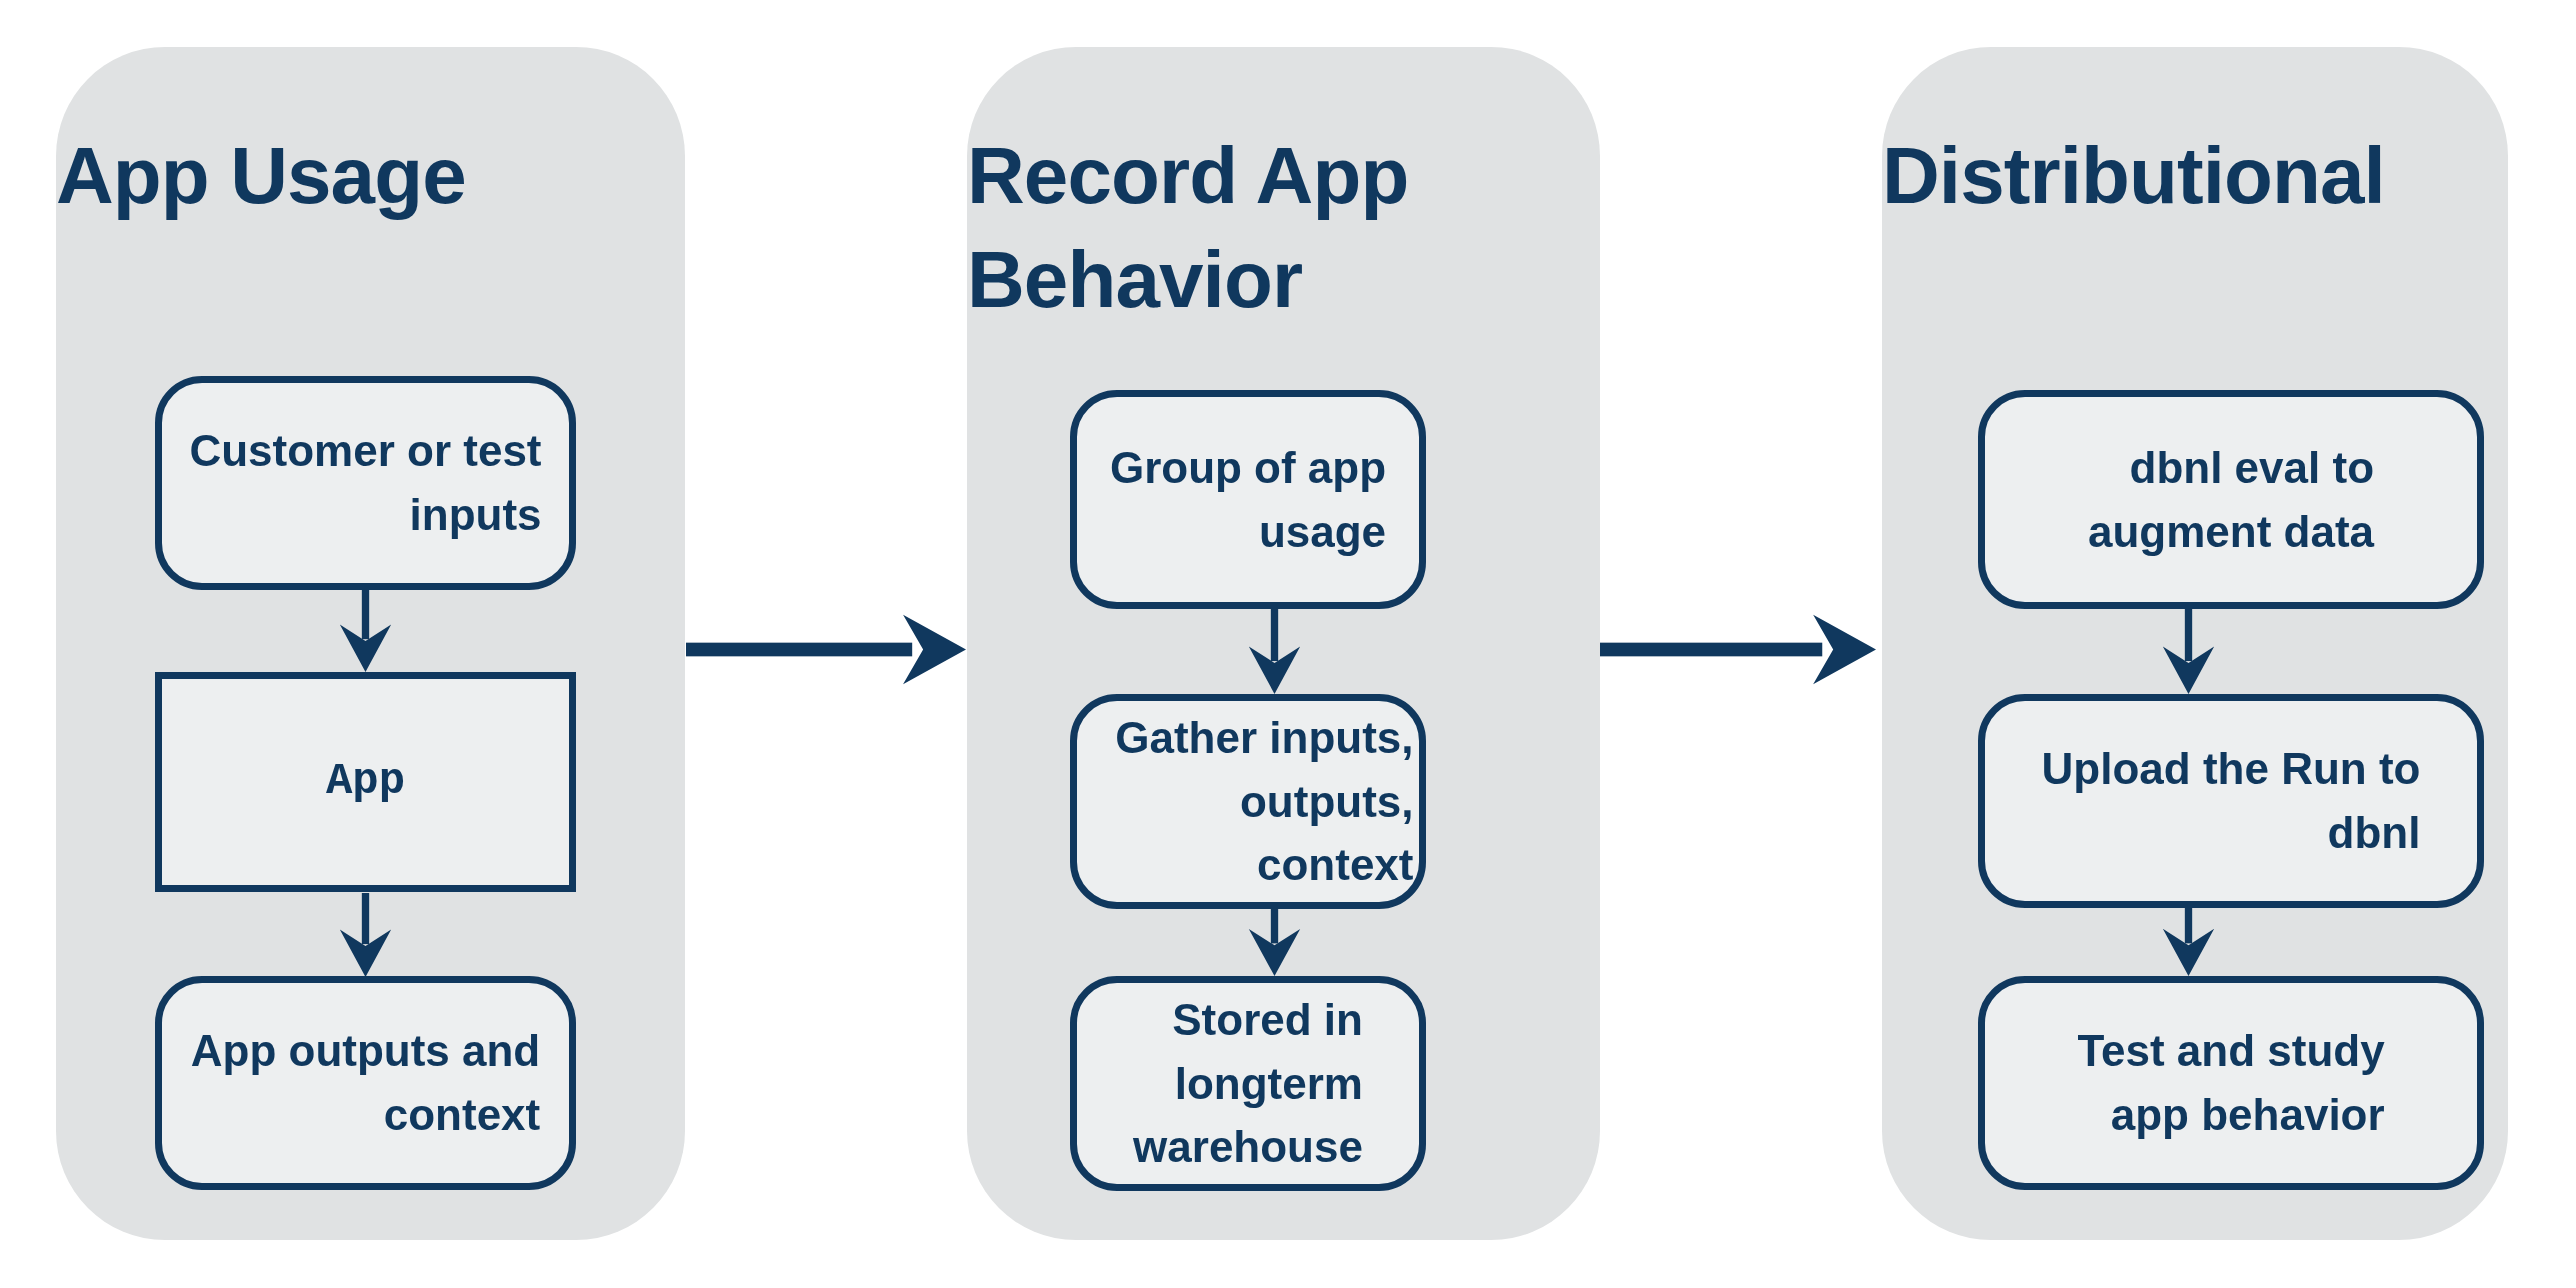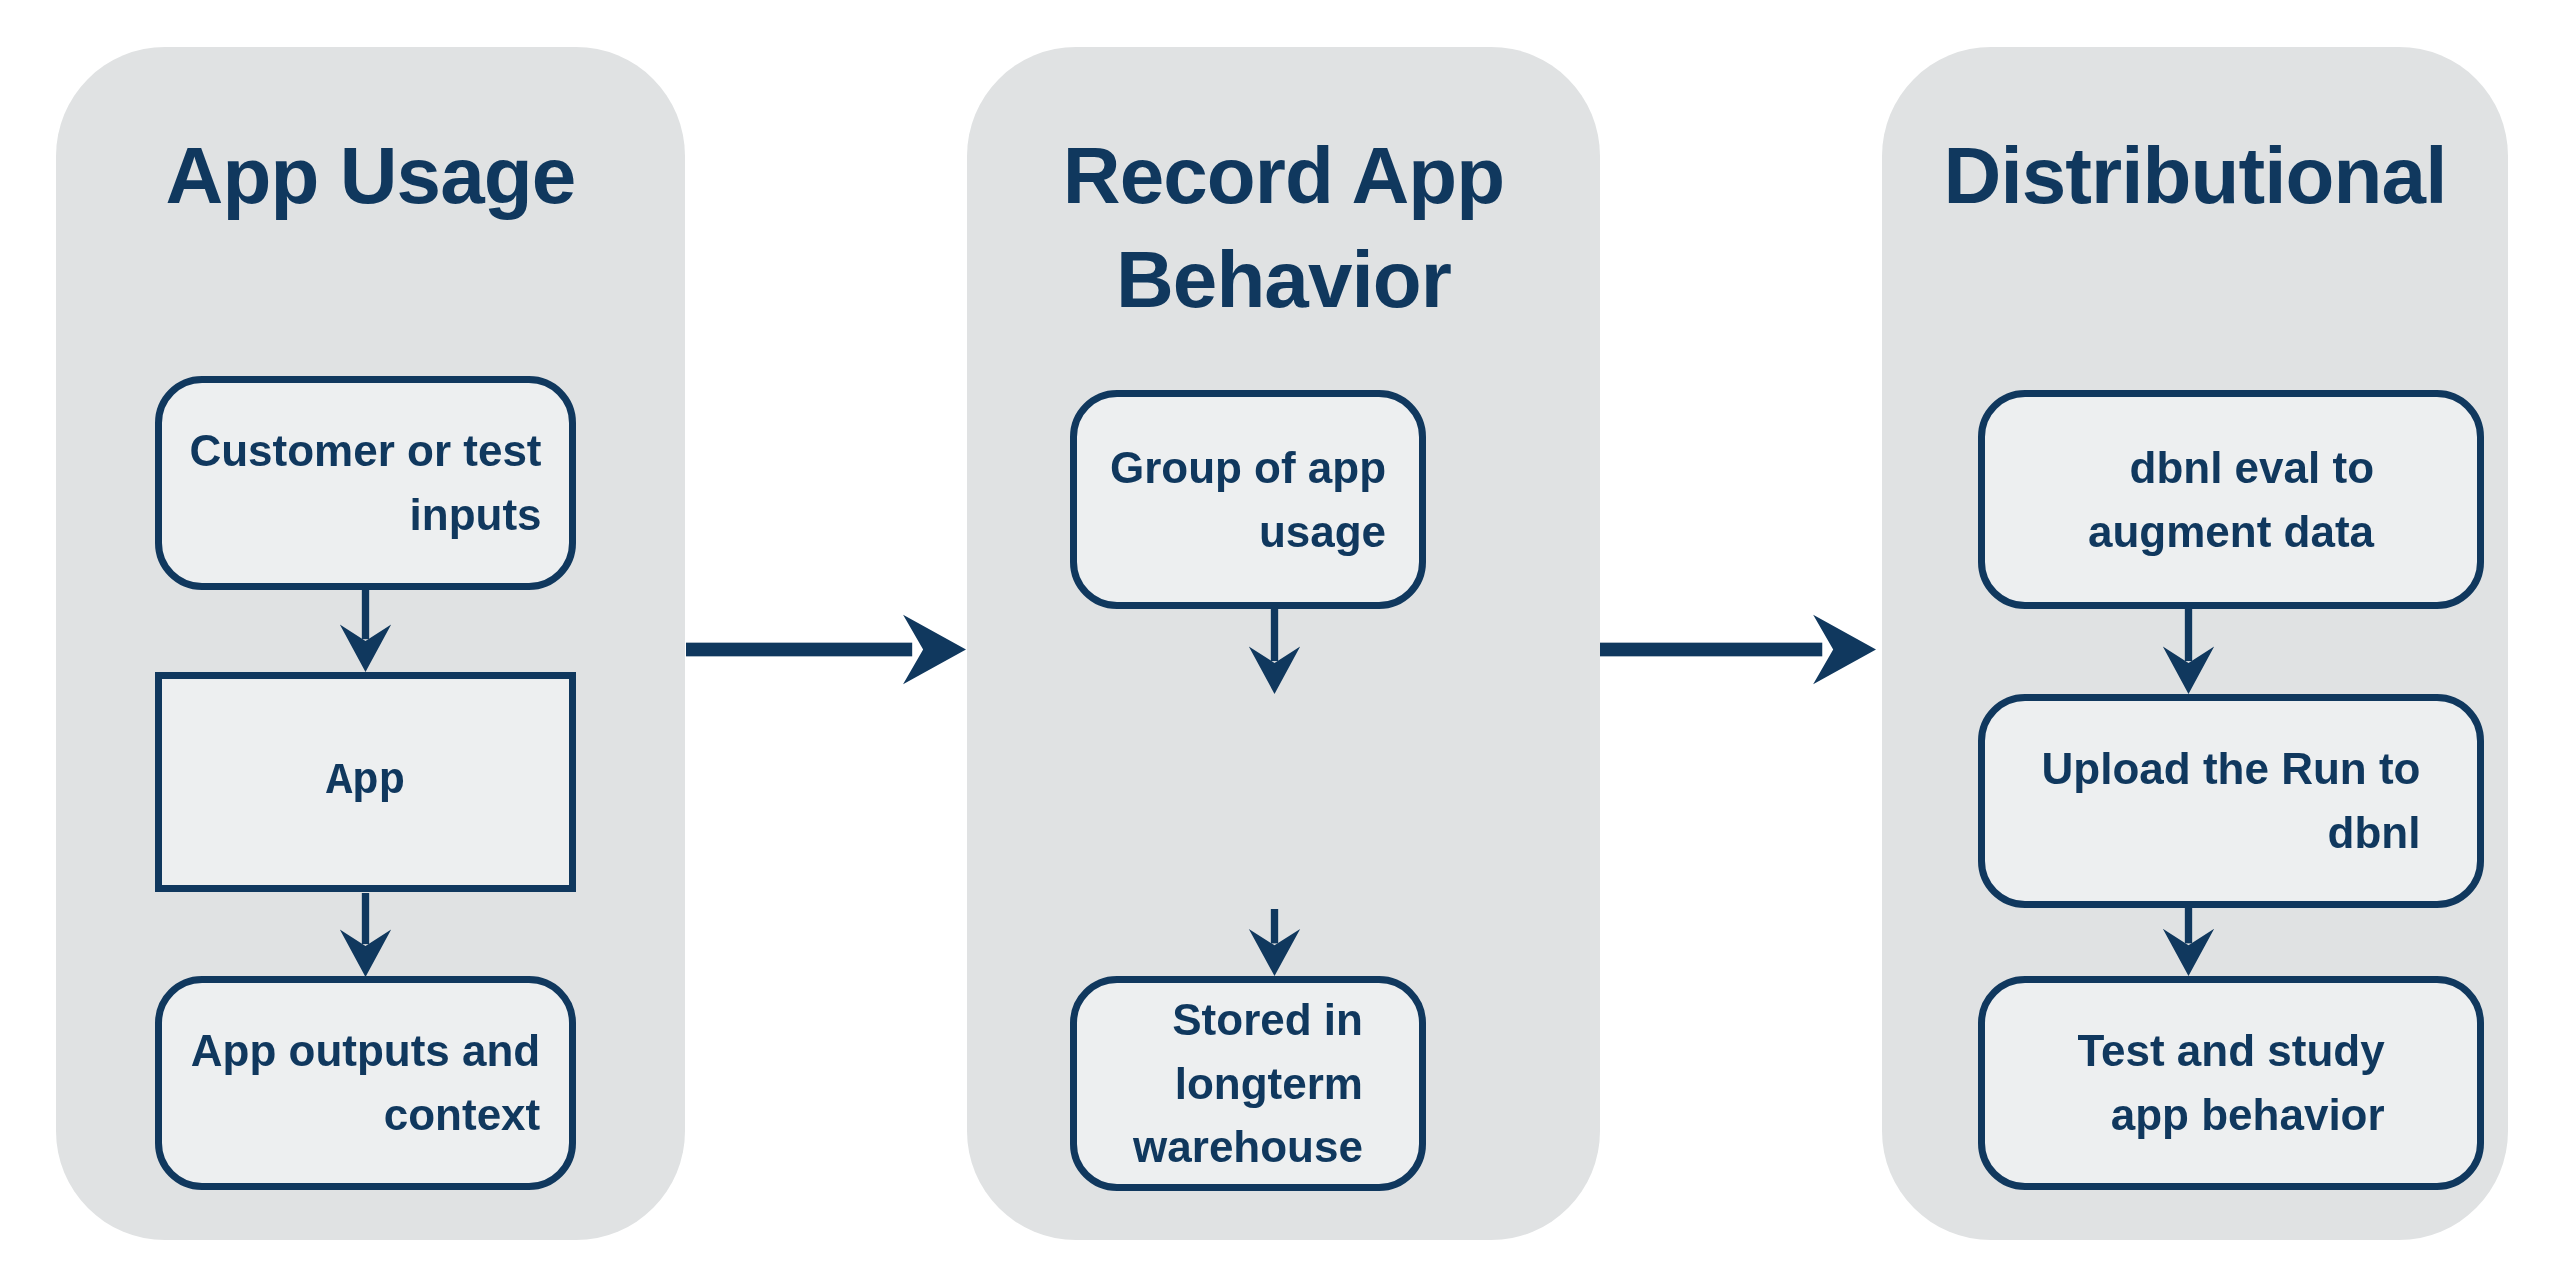--- a/index.html
+++ b/index.html
@@ -15,21 +15,21 @@
     position: absolute; top: 47px; height: 1193px;
     background: var(--panel, #E0E2E3);
     border-radius: 109px;
   }
   .p1 { left: 56px;   width: 629px; }
   .p2 { left: 967px; width: 633px; }
   .p3 { left: 1882px; width: 626px; }
 
   .title {
     position: absolute; left: 0; width: 100%; top: 77px; margin: 0;
-    text-align: center; font-size: 80px; font-weight: 700; line-height: 1.3;
+    text-align: left; font-size: 80px; font-weight: 700; line-height: 1.3;
     color: var(--navy, #10385E); white-space: pre-line; letter-spacing: -0.9px;
   }
 
   .node {
     position: absolute; box-sizing: border-box;
     display: flex; align-items: center; justify-content: center;
     text-align: right; padding: 0 5.5px;
     background: var(--node_fill, #EDEFF0);
     border: 7.3px solid var(--navy, #10385E);
     border-radius: 47px;
@@ -97,20 +97,24 @@
   </div>
   <div class="node c1 r3">
     <span>App outputs and
 context</span>
   </div>
 
   <div class="node c2 r1">
     <span>Group of app
 usage</span>
   </div>
+  <div class="node c2 r2">
+    <span>Gather inputs,
+outputs, context</span>
+  </div>
   <div class="node c2 r3">
     <span>Stored in
 longterm
 warehouse</span>
   </div>
 
   <div class="node c3 r1">
     <span>dbnl eval to
 augment data</span>
   </div>

